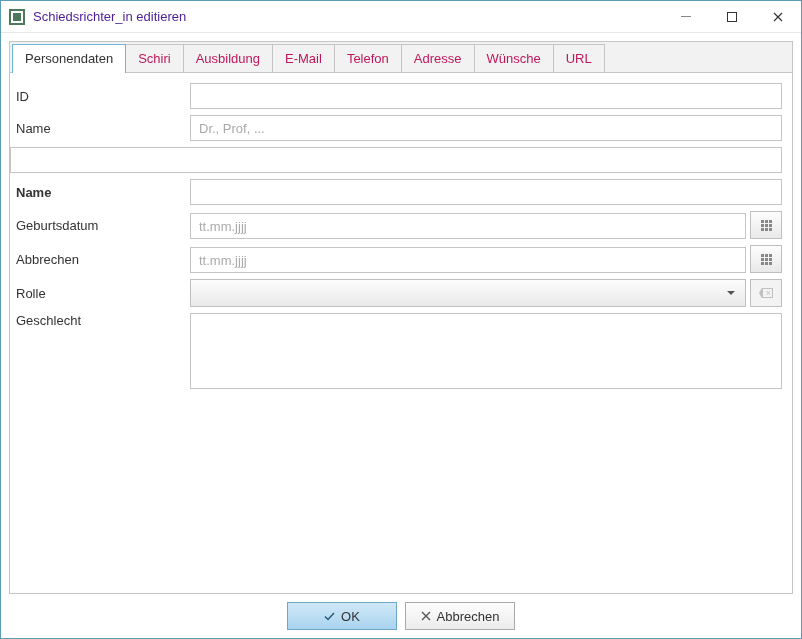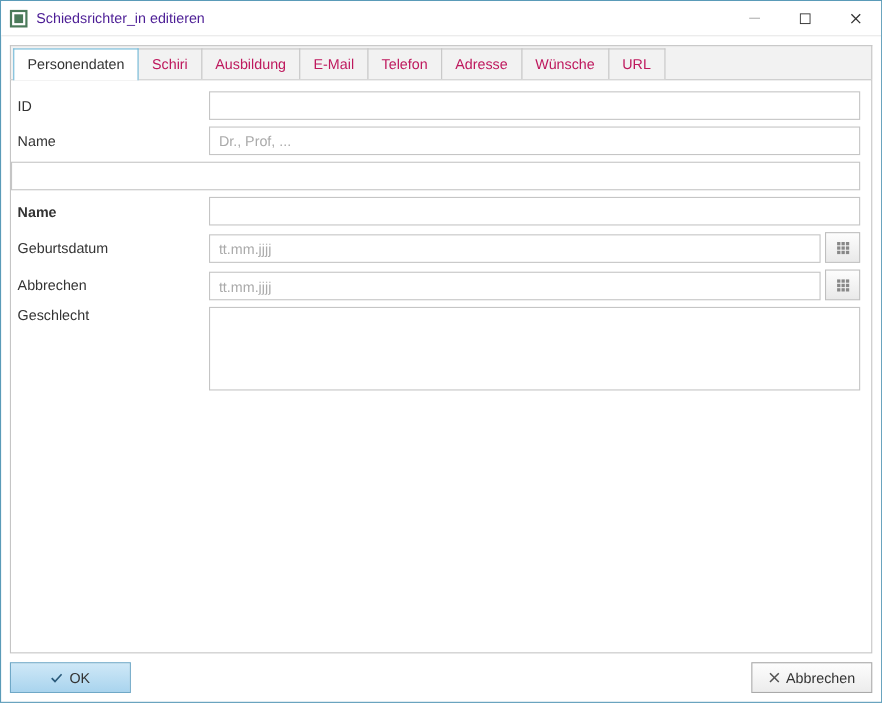--- a/index.html
+++ b/index.html
@@ -159,21 +159,21 @@
   color: #c0c0c0;
   background: #f3f3f3;
 }
 textarea.txt {
   height: 76px;
   resize: none;
   padding: 4px 8px;
 }
 .button-bar {
   display: flex;
-  justify-content: space-between;
+  justify-content: center;
   gap: 8px;
   padding-top: 8px;
 }
 .btn {
   min-width: 110px;
   height: 28px;
   border: 1px solid #a9a9a9;
   background: linear-gradient(#fdfdfd, #ececec);
   display: flex;
   align-items: center;
@@ -312,20 +312,31 @@
               <span></span>
               <span></span>
               <span></span>
               <span></span>
             </div>
         </div>
       </div>
     </div>
 
 
+    <div class="form-row">
+      <div class="form-label">Rolle</div>
+      <div class="form-field">
+        <div class="select-box">
+          <div class="chev"></div>
+        </div>
+        <div class="icon-btn disabled">
+          <div class="clear-x-icon"></div>
+        </div>
+      </div>
+    </div>
 
     <div class="form-row textarea-row">
       <div class="form-label">Geschlecht</div>
       <div class="form-field">
         <textarea class="txt" style=""></textarea>
       </div>
     </div>
 
   </div>
 

